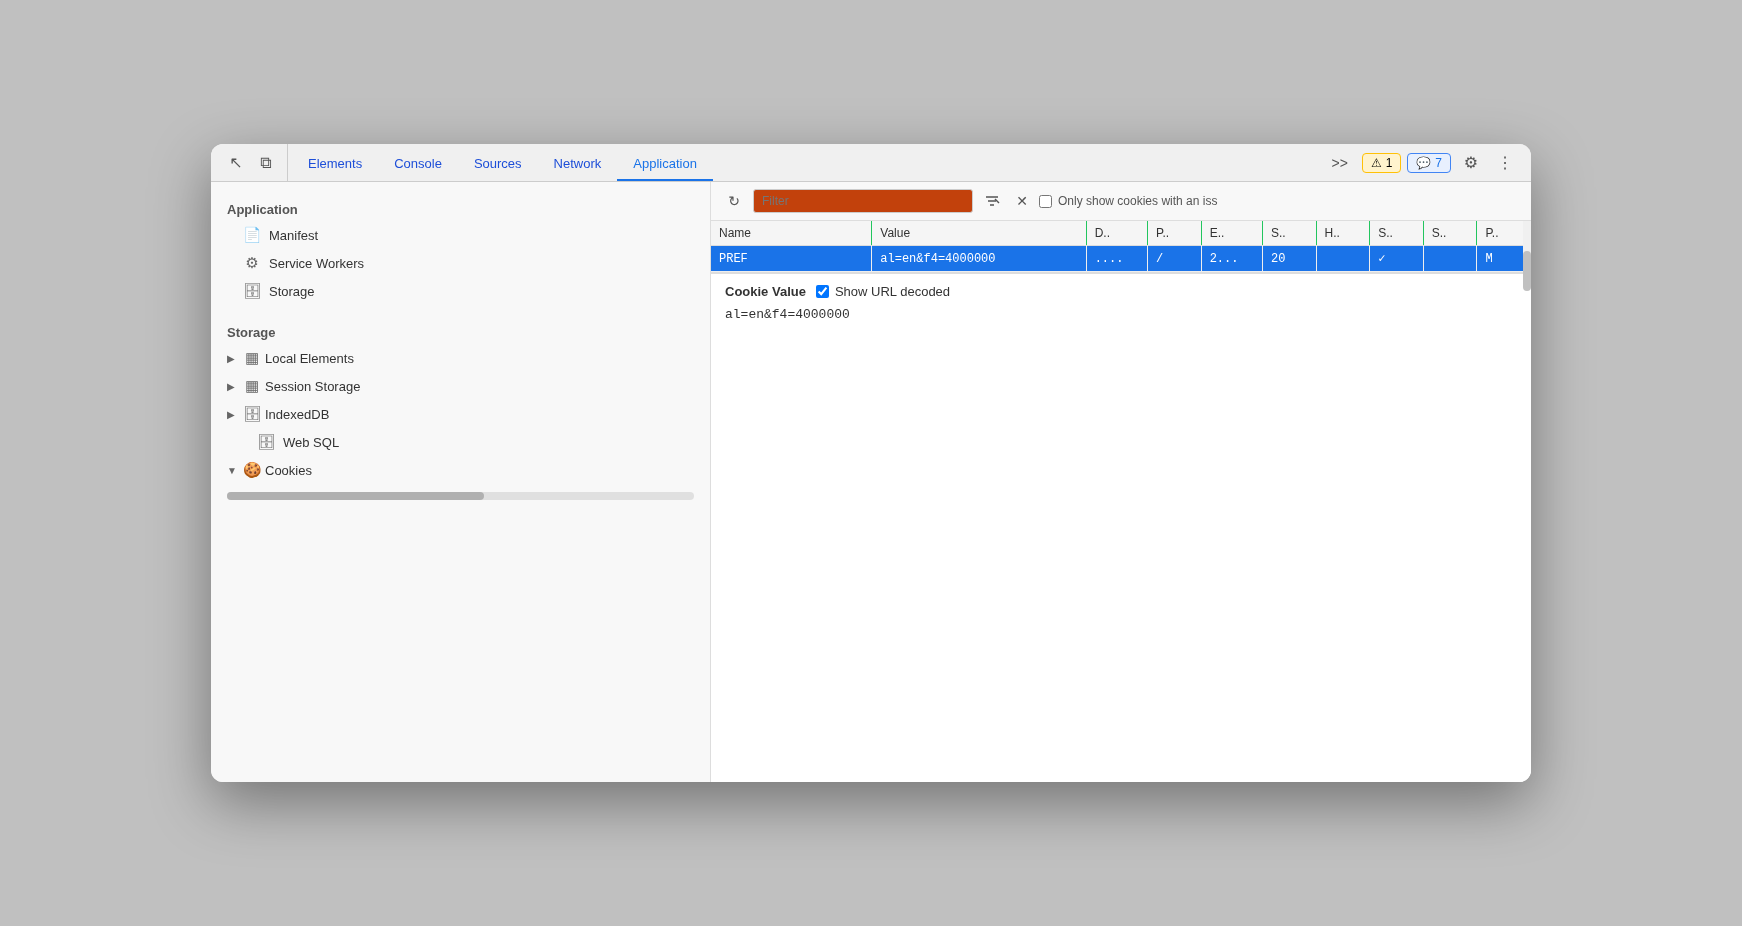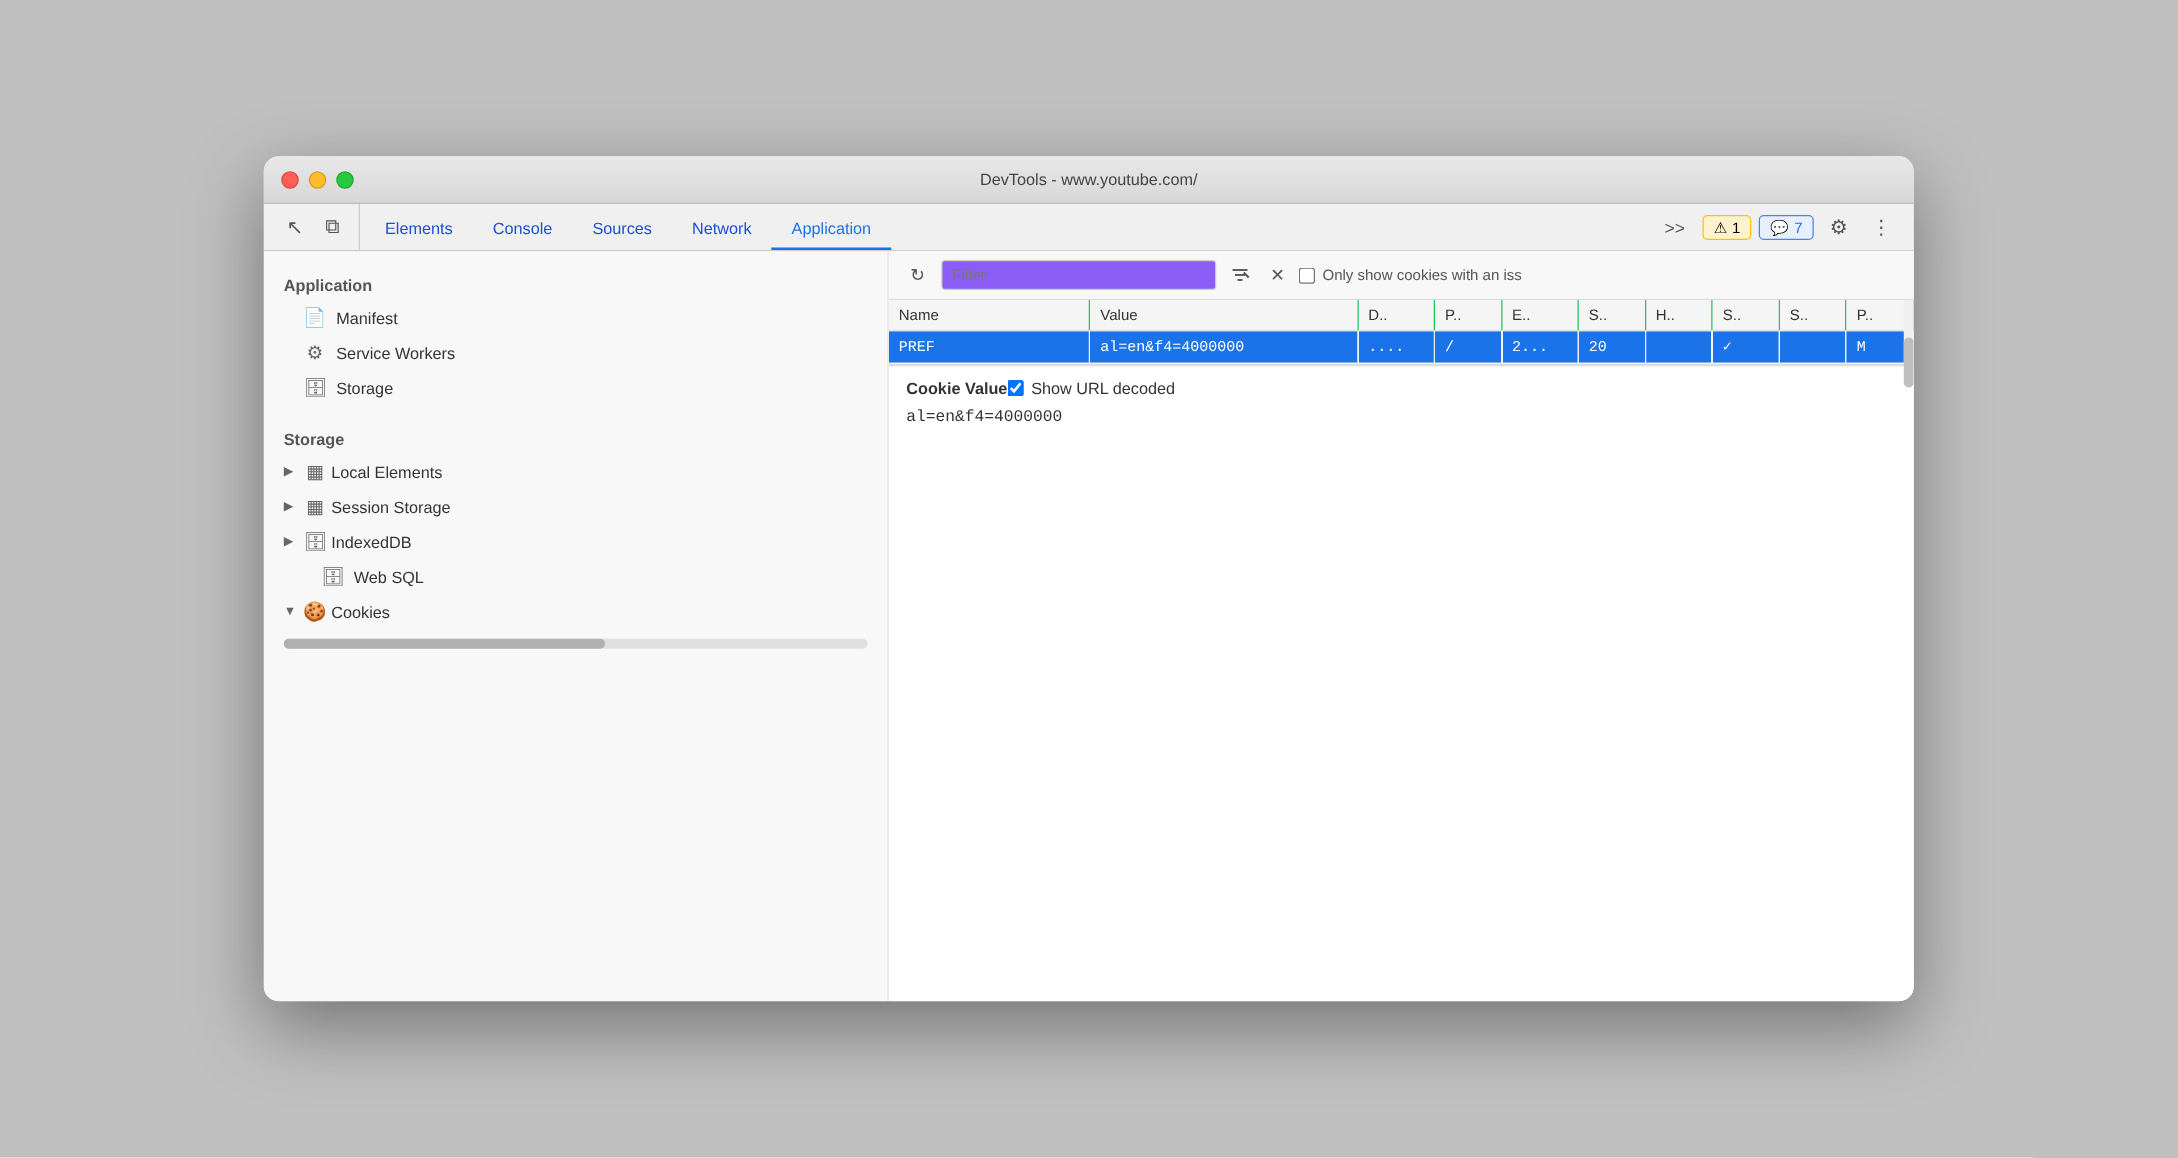--- a/index.html
+++ b/index.html
@@ -230,21 +230,21 @@
       color: #555;
     }
     .filter-input {
       flex: 1;
       max-width: 220px;
       height: 24px;
       border: 1px solid #ccc;
       border-radius: 3px;
       padding: 0 8px;
       font-size: 12px;
-      background: #8b5cf6;
+      background: #c2410c;
       outline: none;
     }
     .filter-icon-btn {
       width: 26px;
       height: 26px;
       display: flex;
       align-items: center;
       justify-content: center;
       cursor: pointer;
       font-size: 14px;
@@ -304,20 +304,21 @@
     
     .cookie-value-panel {
       border-top: 1px solid #ddd;
       padding: 10px 14px;
       background: #fff;
       flex: 1;
     }
     .cookie-value-header {
       display: flex;
       align-items: center;
+      gap: 10px;
       margin-bottom: 8px;
     }
     .cookie-value-label {
       font-size: 13px;
       font-weight: 600;
       color: #333;
     }
     .cookie-value-text {
       font-size: 13px;
       color: #333;
@@ -346,28 +347,20 @@
       border-radius: 4px;
       position: absolute;
       top: 30px;
     }
   </style>
 </head>
 <body>
 
 <div class="window">
 
-  <div class="titlebar">
-    <div class="traffic-lights">
-      <div class="tl tl-red"></div>
-      <div class="tl tl-yellow"></div>
-      <div class="tl tl-green"></div>
-    </div>
-    <div class="titlebar-title">DevTools - www.youtube.com/</div>
-  </div>
 
   <div class="tabbar">
     <div class="tab-icons">
       <div class="tab-icon-btn">↖</div>
       <div class="tab-icon-btn">⧉</div>
     </div>
     <div class="tabs">
       <div class="tab">Elements</div>
       <div class="tab">Console</div>
       <div class="tab">Sources</div>

